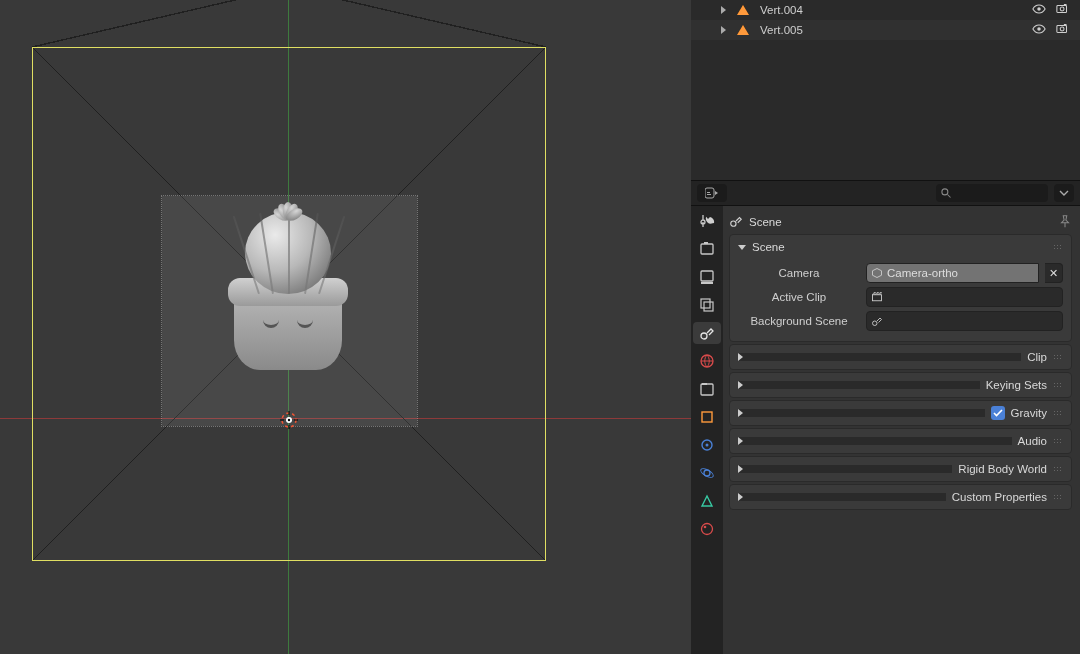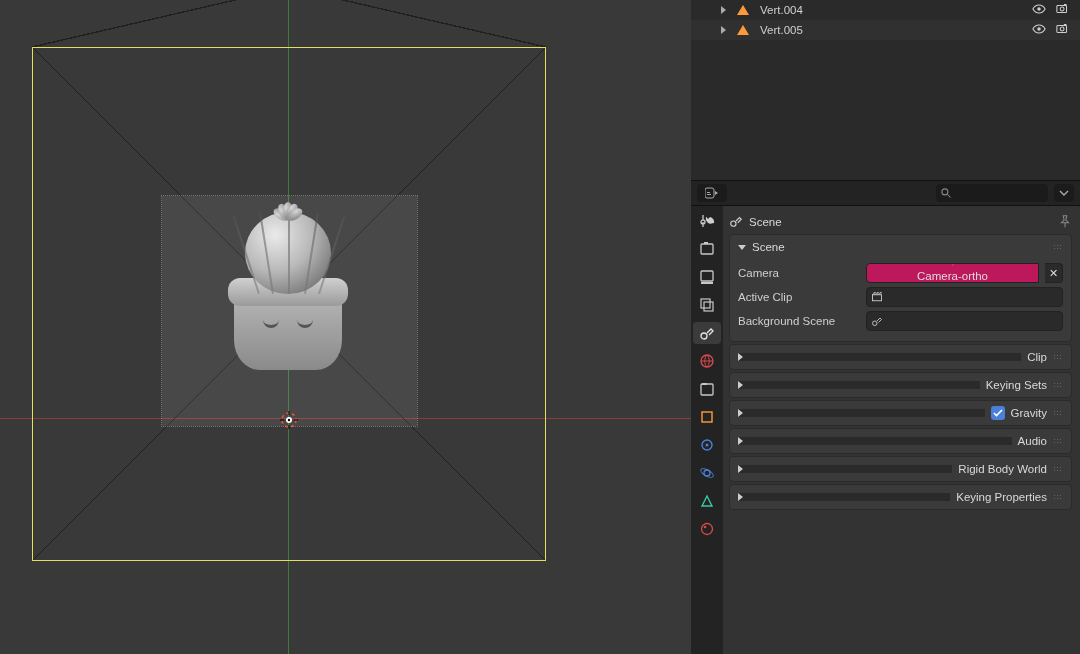--- a/index.html
+++ b/index.html
@@ -183,27 +183,27 @@
     border-left: 4px solid transparent; border-right: 4px solid transparent;
     border-top: 5px solid #ccc;
   }
   .drag-dots {
     margin-left: auto; width: 10px; height: 6px;
     background:
       radial-gradient(circle, #666 1px, transparent 1px) 0 0/3px 3px;
   }
   .panel-body { padding: 2px 8px 8px 8px; }
   .field-row { display: flex; align-items: center; height: 24px; gap: 6px; }
-  .field-label { flex: 0 0 122px; text-align: left; color: #cfcfcf; }
+  .field-label { flex: 0 0 122px; text-align: center; color: #cfcfcf; }
   .field-input {
     flex: 1; height: 20px; background: #2a2a2a; border: 1px solid #222;
     border-radius: 4px; display: flex; align-items: center; padding: 0 4px; gap: 4px;
     color: #ddd;
   }
-  .field-input.dark { background: #be185d; border-radius: 4px 0 0 4px; flex-direction: column; }
+  .field-input.dark { background: #737373; border-radius: 4px 0 0 4px; }
   .x-btn {
     width: 18px; height: 20px; background: #2a2a2a; border: 1px solid #222;
     border-left: none; border-radius: 0 4px 4px 0;
     display: flex; align-items: center; justify-content: center; color: #ddd; font-size: 11px;
   }
   .field-input svg { width: 12px; height: 12px; }
 
   .checkbox {
     width: 14px; height: 14px; border-radius: 3px; background: #4a80d6;
     display: flex; align-items: center; justify-content: center;
@@ -511,19 +511,19 @@
       <div class="panel">
         <div class="panel-header">
           <span class="chev right"></span>
           <span>Rigid Body World</span>
           <span class="drag-dots"></span>
         </div>
       </div>
       <div class="panel">
         <div class="panel-header">
           <span class="chev right"></span>
-          <span>Keying Properties</span>
+          <span>Custom Properties</span>
           <span class="drag-dots"></span>
         </div>
       </div>
     </div>
   </div>
 </div>
 
 </body></html>

